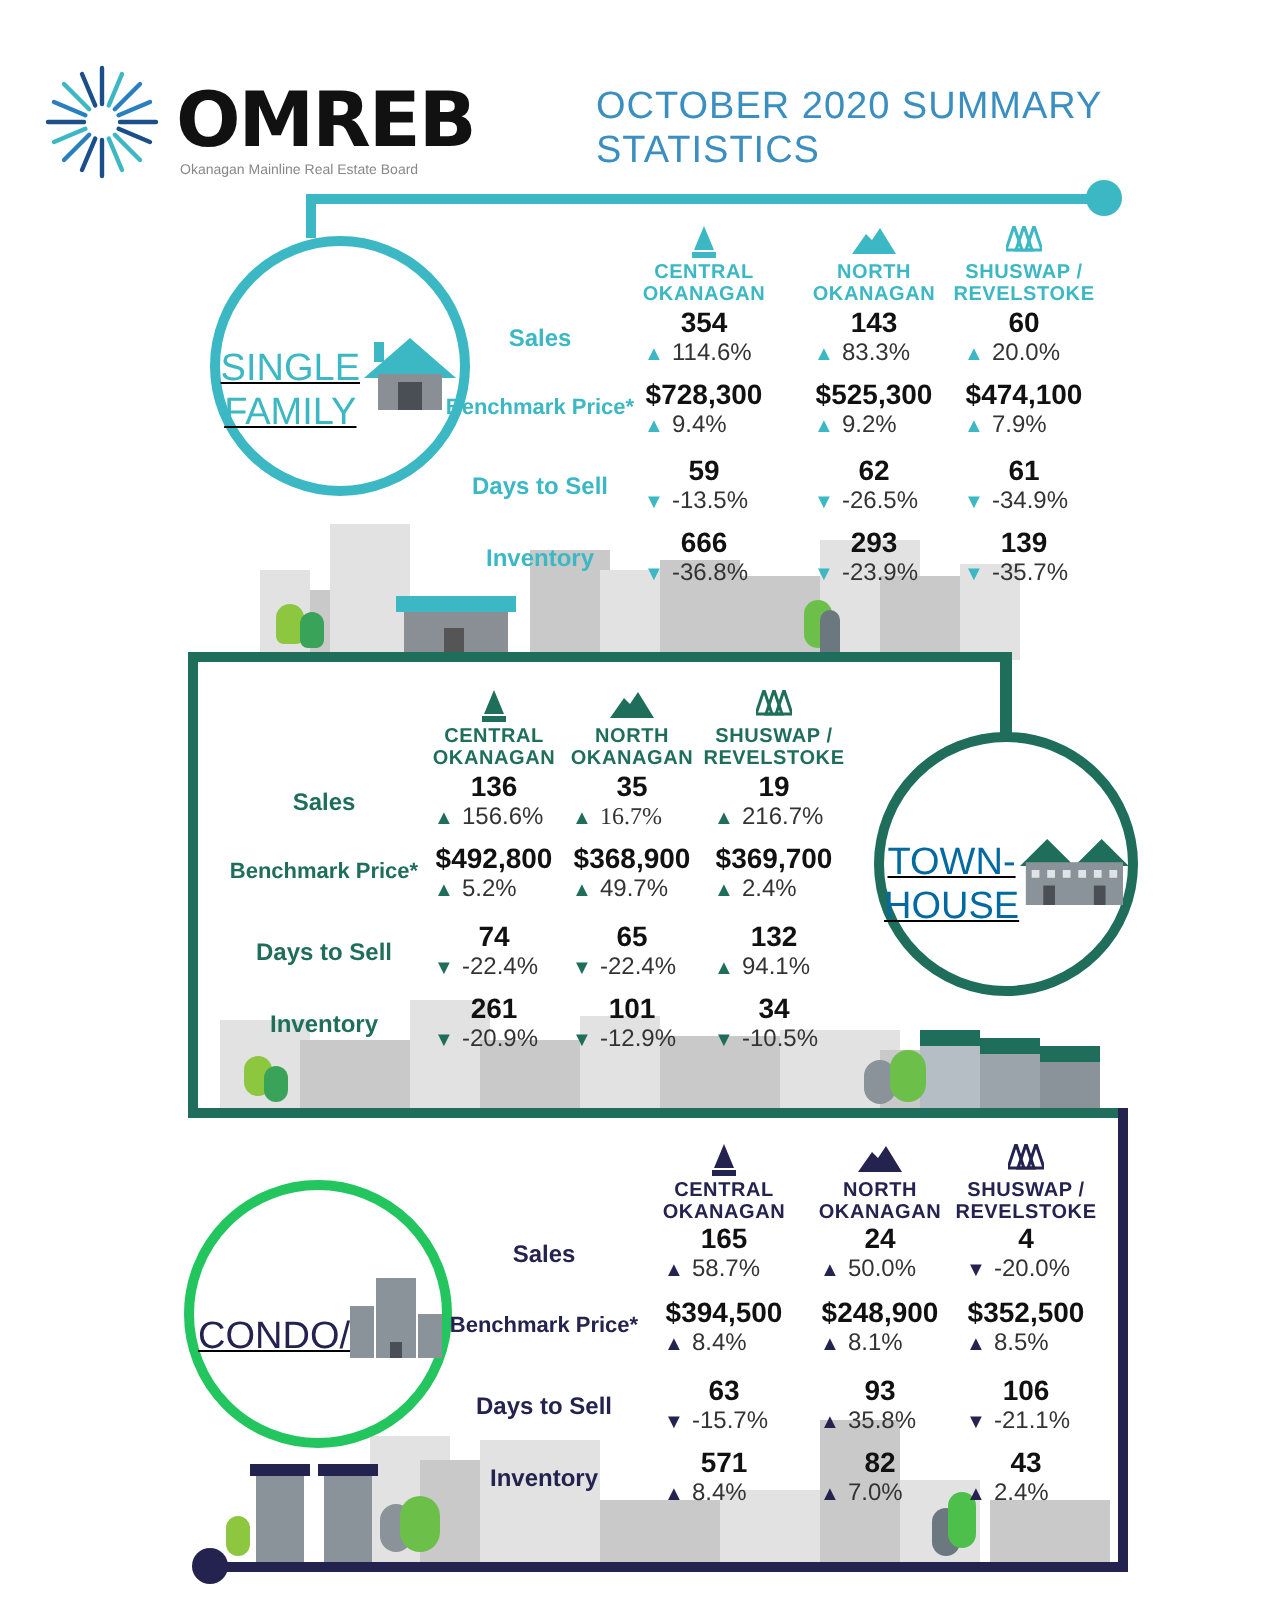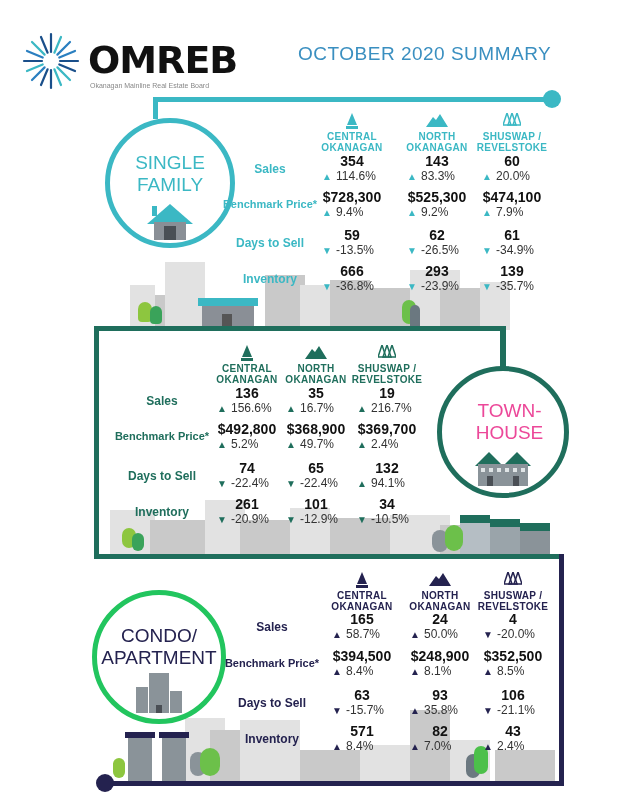--- a/index.html
+++ b/index.html
@@ -5,21 +5,21 @@
   body { margin:0; width:639px; height:805px; background:#fff; position:relative; overflow:hidden; font-family:"Liberation Sans", sans-serif; }
   .abs { position:absolute; }
   .logo-text { font-family:"DejaVu Sans", sans-serif; font-weight:bold; font-size:38px; color:#111; letter-spacing:-1px; }
   .logo-sub { font-size:7px; color:#888; }
   .title { color:#3a8fc0; font-size:19px; line-height:22px; letter-spacing:0.5px; }
   .region { text-align:center; font-weight:bold; font-size:10px; line-height:11px; letter-spacing:0.3px; }
   .rowlabel { font-weight:bold; font-size:12px; text-align:center; }
   .val { font-weight:bold; font-size:14px; color:#111; text-align:center; }
   .pct { font-size:12px; color:#333; white-space:nowrap; }
   .arr { display:inline-block; width:10px; font-size:10px; text-align:center; margin-right:4px; }
-  .circle { border-radius:50%; background:#fff; display:flex; flex-direction:column; align-items:center; justify-content:center; }
+  .circle { border-radius:50%; background:#fff; display:flex; flex-direction:row; align-items:center; justify-content:flex-end;text-decoration:underline; }
   .ctext { font-size:19px; line-height:22px; text-align:center; }
   .bldg { position:absolute; background:#c9c9c9; }
   .bldg2 { position:absolute; background:#e2e2e2; }
 </style>
 </head>
 <body>
 
 <div class="abs" style="left:20px;top:30px;width:220px;height:62px;">
   <svg width="62" height="62" viewBox="-31 -31 62 62" style="position:absolute;left:0;top:0;">
     <g stroke-linecap="round" stroke-width="2.2">
@@ -40,20 +40,21 @@
       <line x1="-8.3" y1="-3.4" x2="-24" y2="-10" stroke="#2a7fc0"></line>
       <line x1="-3.4" y1="-8.3" x2="-10" y2="-24" stroke="#1a4f8a"></line>
     </g>
   </svg>
   <div class="logo-text abs" style="left:68px;top:8px;">OMREB</div>
   <div class="logo-sub abs" style="left:70px;top:52px;">Okanagan Mainline Real Estate Board</div>
 </div>
 
 <div class="abs title" style="left:298px;top:43px;">
   <div>OCTOBER 2020 SUMMARY</div>
+  <div>STATISTICS</div>
 </div>
 
 <div class="abs" style="left:153px;top:97px;width:400px;height:5px;background:#3bb8c4;"></div>
 <div class="abs" style="left:543px;top:90px;width:18px;height:18px;border-radius:50%;background:#3bb8c4;"></div>
 <div class="abs" style="left:153px;top:97px;width:5px;height:22px;background:#3bb8c4;"></div>
 
 <div>
   <div class="bldg2" style="left:130px;top:285px;width:25px;height:45px;"></div>
   <div class="bldg" style="left:155px;top:295px;width:35px;height:35px;"></div>
   <div class="bldg2" style="left:165px;top:262px;width:40px;height:68px;"></div>
@@ -189,21 +190,21 @@
     <div style="position:absolute;left:0;top:8px;width:30px;height:31px;background:#b5bec4;"></div>
     <div style="position:absolute;left:30px;top:12px;width:30px;height:27px;background:#9aa4aa;"></div>
     <div style="position:absolute;left:60px;top:16px;width:30px;height:23px;background:#8a9399;"></div>
   </div>
   <div class="abs" style="left:432px;top:530px;width:16px;height:22px;border-radius:8px;background:#8a9399;"></div>
   <div class="abs" style="left:445px;top:525px;width:18px;height:26px;border-radius:9px;background:#6cc04a;"></div>
 </div>
 
 <div class="abs" style="left:500px;top:326px;width:5px;height:50px;background:#1f6e5c;"></div>
 <div class="abs circle" style="left:437px;top:366px;width:122px;height:122px;border:5px solid #1f6e5c;">
-  <div class="ctext" style="color:#ec4899;margin-top:22px;margin-left:13px;">
+  <div class="ctext" style="color:#0369a1;margin-top:22px;">
     <div>TOWN-</div>
     <div>HOUSE</div>
   </div>
   <svg width="56" height="36" viewBox="0 0 56 36" style="margin-top:6px;">
     <polygon points="14,2 0,16 28,16" fill="#1f6e5c"></polygon>
     <polygon points="42,2 28,16 56,16" fill="#1f6e5c"></polygon>
     <rect x="3" y="14" width="50" height="22" fill="#8a9399"></rect>
     <rect x="12" y="26" width="6" height="10" fill="#4a4f55"></rect>
     <rect x="38" y="26" width="6" height="10" fill="#4a4f55"></rect>
     <rect x="6" y="18" width="4" height="4" fill="#dfe4e6"></rect>
@@ -240,21 +241,21 @@
       <div>SHUSWAP /</div>
       <div>REVELSTOKE</div>
     </div>
     <div class="abs rowlabel" style="left: 110px; top: 394px; width: 104px; color: rgb(31, 110, 92);">Sales</div>
     <div class="abs" style="left: 207px; top: 385px; width: 80px;">
       <div class="val">136</div>
       <div class="pct" style="padding-left: 10px;"><span class="arr" style="color: rgb(31, 110, 92);">▲</span><span>156.6%</span></div>
     </div>
     <div class="abs" style="left: 276px; top: 385px; width: 80px;">
       <div class="val">35</div>
-      <div class="pct" style="padding-left: 10px;"><span class="arr" style="color: rgb(31, 110, 92);">▲</span><span>16.7%</span></div>
+      <div class="pct" style="padding-left: 10px; font-family: Liberation Serif, serif;"><span class="arr" style="color: rgb(31, 110, 92);">▲</span><span>16.7%</span></div>
     </div>
     <div class="abs" style="left: 347px; top: 385px; width: 80px;">
       <div class="val">19</div>
       <div class="pct" style="padding-left: 10px;"><span class="arr" style="color: rgb(31, 110, 92);">▲</span><span>216.7%</span></div>
     </div>
     <div class="abs rowlabel" style="left: 110px; top: 430px; width: 104px; color: rgb(31, 110, 92); font-size: 11px; white-space: nowrap;">Benchmark Price*</div>
     <div class="abs" style="left: 207px; top: 421px; width: 80px;">
       <div class="val">$492,800</div>
       <div class="pct" style="padding-left: 10px;"><span class="arr" style="color: rgb(31, 110, 92);">▲</span><span>5.2%</span></div>
     </div>
@@ -316,21 +317,20 @@
   <div class="abs" style="left:113px;top:758px;width:12px;height:20px;border-radius:6px;background:#8dc63f;"></div>
   <div class="abs" style="left:190px;top:752px;width:16px;height:24px;border-radius:8px;background:#8a9399;"></div>
   <div class="abs" style="left:200px;top:748px;width:20px;height:28px;border-radius:10px;background:#6cc04a;"></div>
   <div class="abs" style="left:466px;top:754px;width:14px;height:24px;border-radius:7px;background:#6b7880;"></div>
   <div class="abs" style="left:474px;top:746px;width:14px;height:28px;border-radius:7px;background:#4cc04a;"></div>
 </div>
 
 <div class="abs circle" style="left:92px;top:590px;width:124px;height:124px;border:5px solid #22c55e;">
   <div class="ctext" style="color:#24224f;margin-top:24px;">
     <div>CONDO/</div>
-    <div>APARTMENT</div>
   </div>
   <svg width="46" height="40" viewBox="0 0 46 40" style="margin-top:4px;">
     <rect x="0" y="14" width="12" height="26" fill="#8a9399"></rect>
     <rect x="13" y="0" width="20" height="40" fill="#8a9399"></rect>
     <rect x="34" y="18" width="12" height="22" fill="#8a9399"></rect>
     <rect x="20" y="32" width="6" height="8" fill="#4a4f55"></rect>
   </svg>
 </div>
 
 <div id="cd">

